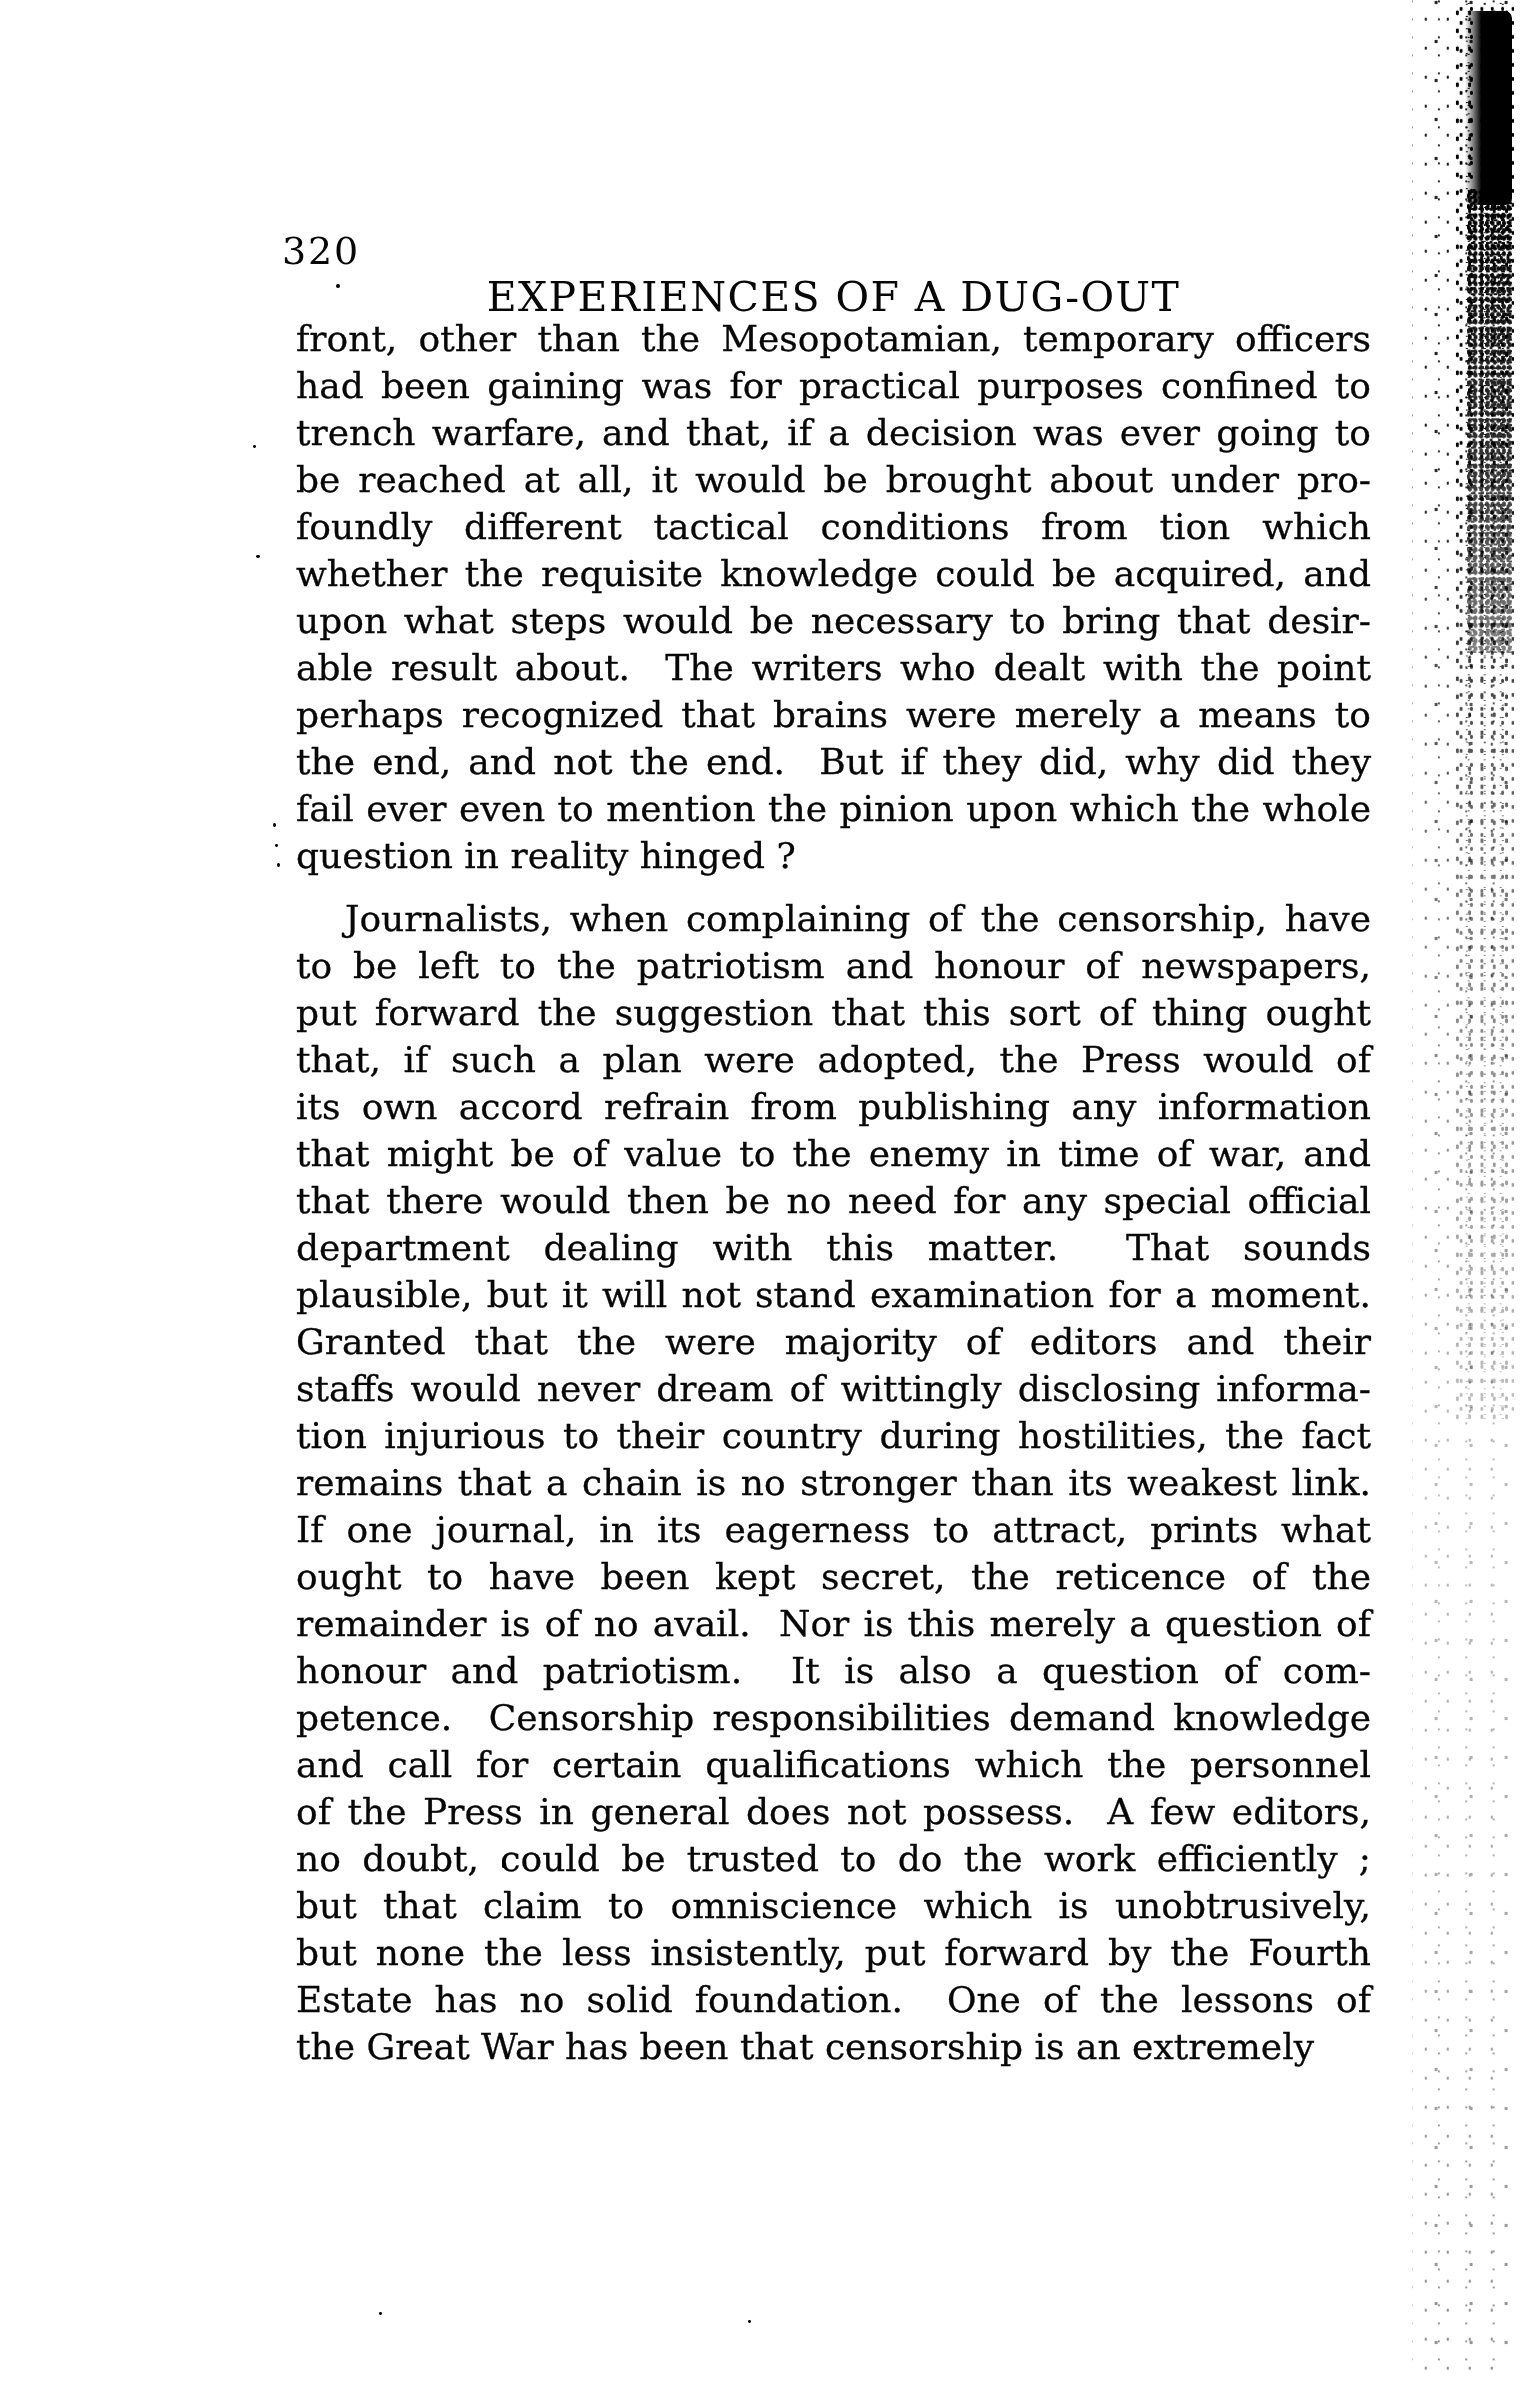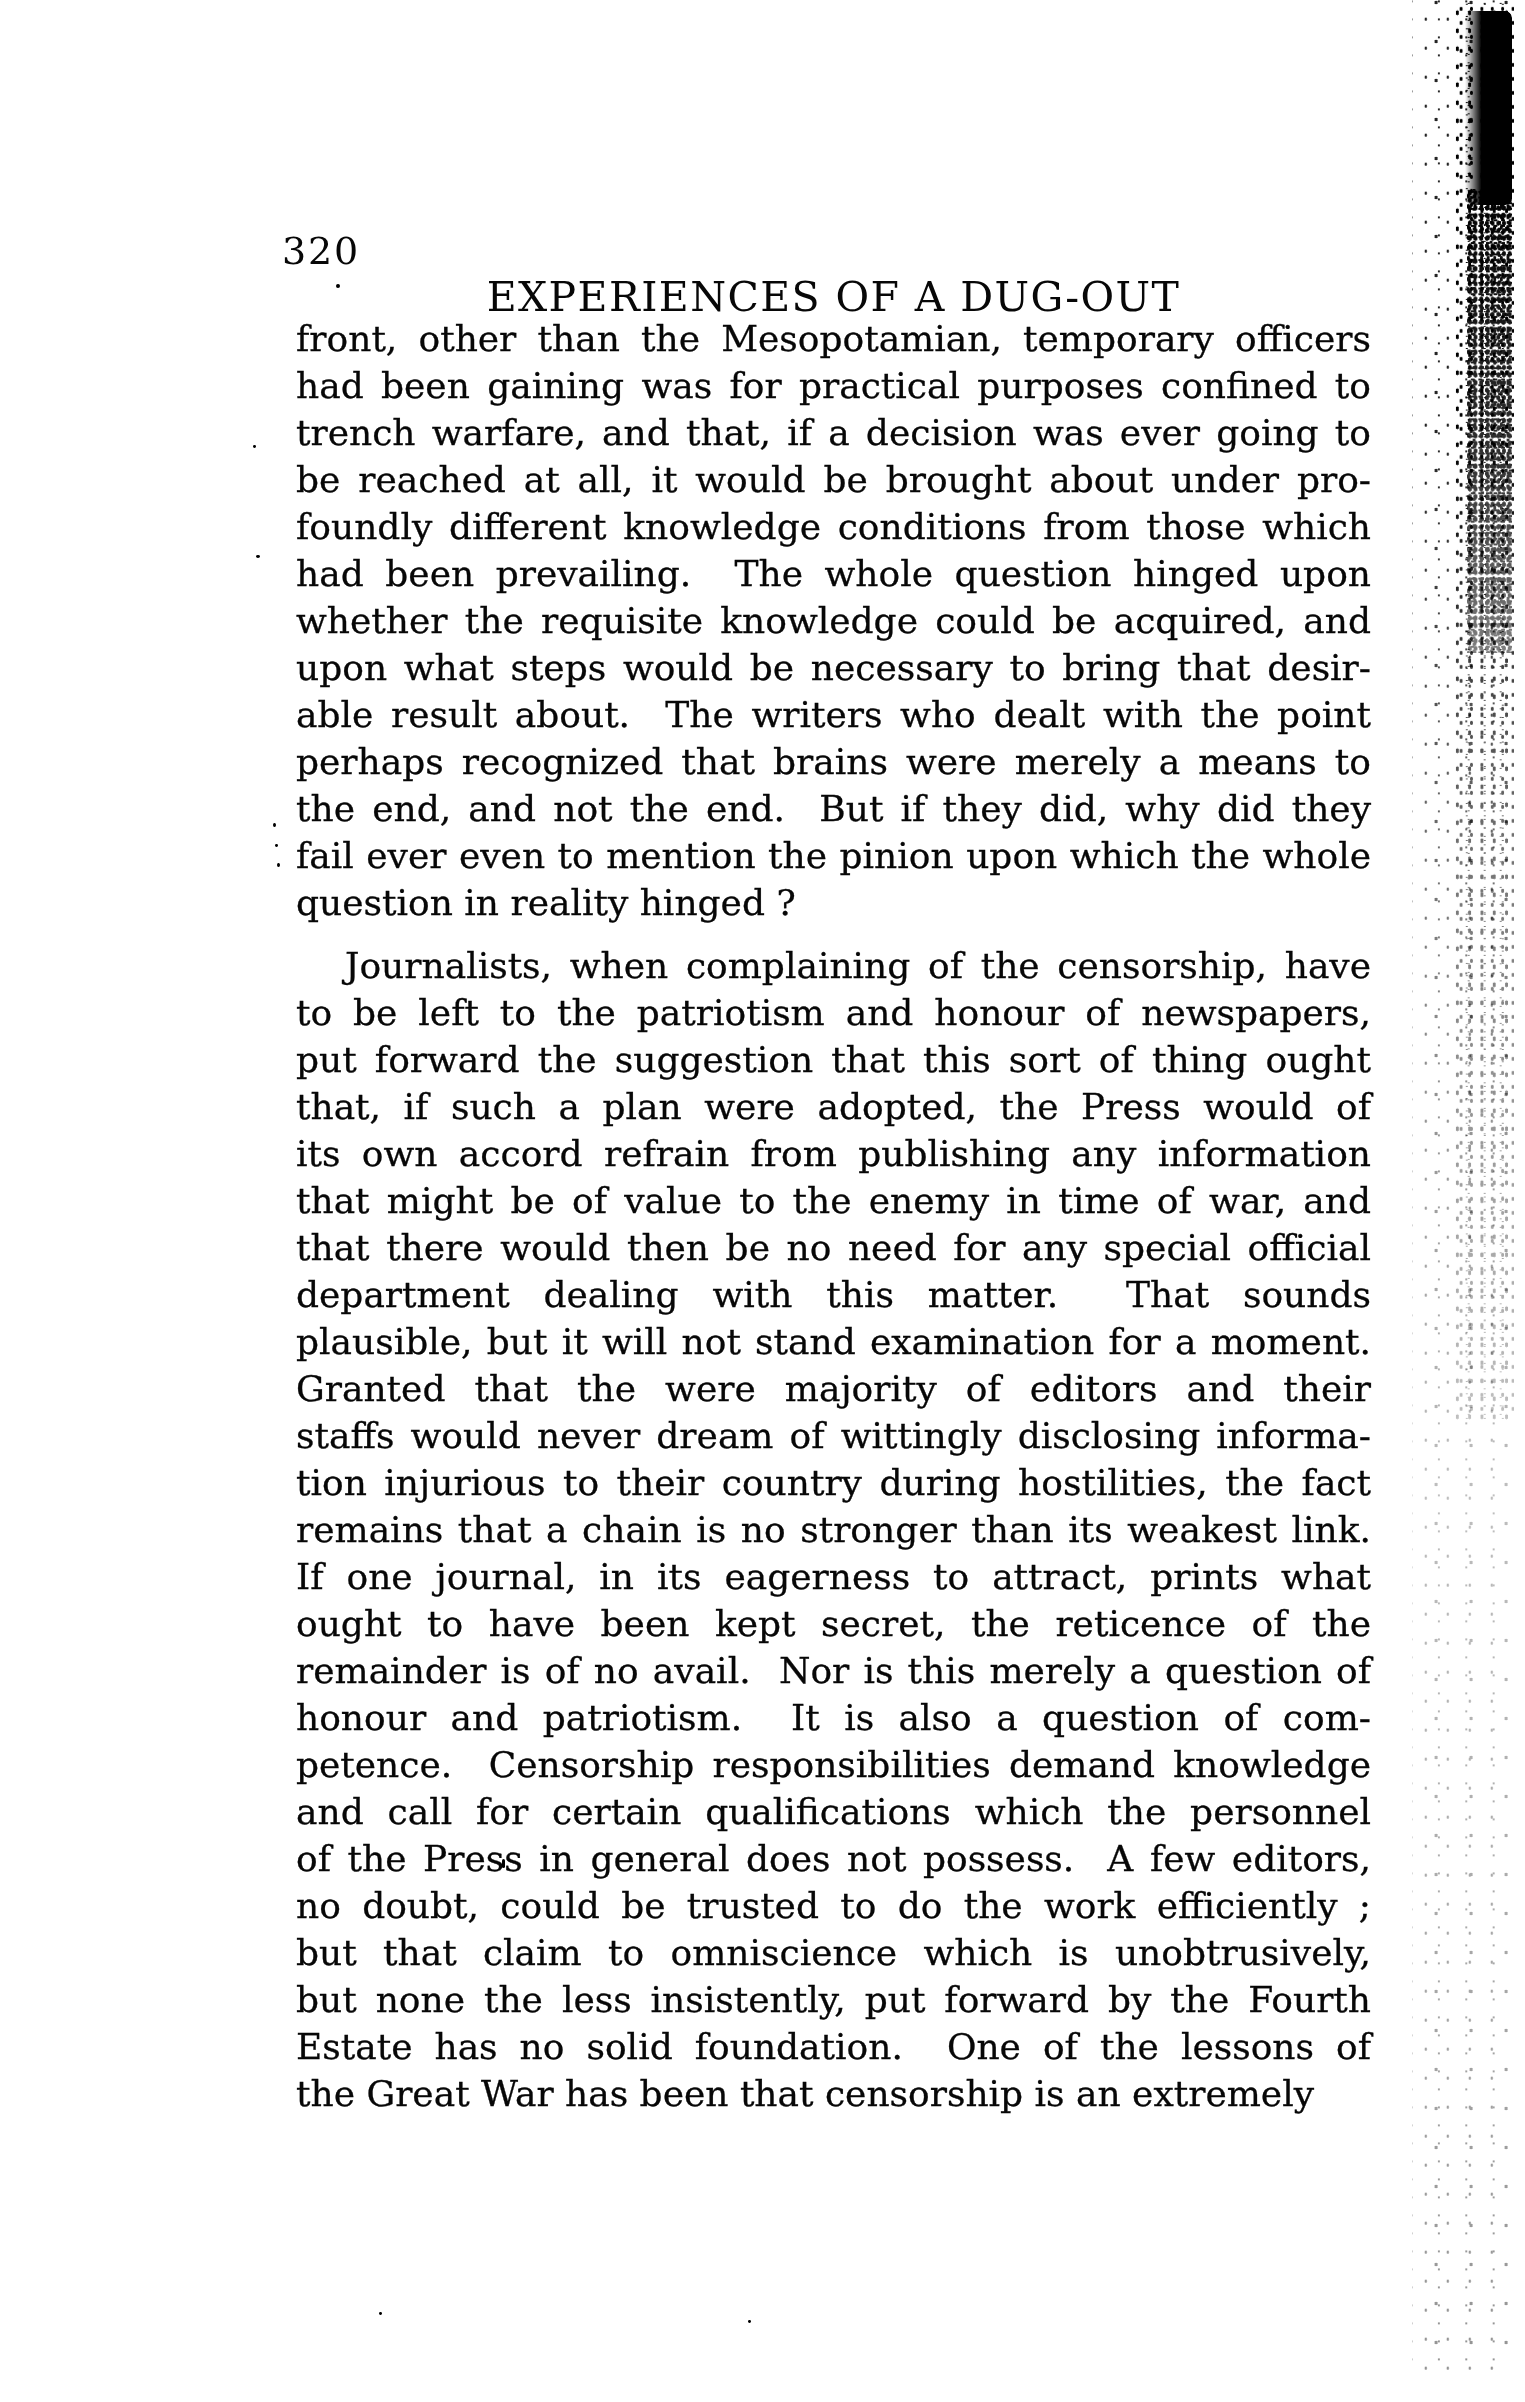--- a/index.html
+++ b/index.html
@@ -137,22 +137,21 @@
     <span class="page-number">320</span>
     <span class="page-title">EXPERIENCES OF A DUG-OUT</span>
   </div>
 
   <div class="body-text">
       <div class="para">
         <div class="line">front, other than the Mesopotamian, temporary officers</div>
         <div class="line">had been gaining was for practical purposes confined to</div>
         <div class="line">trench warfare, and that, if a decision was ever going to</div>
         <div class="line">be reached at all, it would be brought about under pro-</div>
-        <div class="line">foundly different knowledge conditions from those which</div>
-        <div class="line">had been prevailing.&nbsp; The whole question hinged upon</div>
+        <div class="line">foundly different tactical conditions from tion which</div>
         <div class="line">whether the requisite knowledge could be acquired, and</div>
         <div class="line">upon what steps would be necessary to bring that desir-</div>
         <div class="line">able result about.&nbsp; The writers who dealt with the point</div>
         <div class="line">perhaps recognized that brains were merely a means to</div>
         <div class="line">the end, and not the end.&nbsp; But if they did, why did they</div>
         <div class="line">fail ever even to mention the pinion upon which the whole</div>
         <div class="line last">question in reality hinged&nbsp;?</div>
       </div>
       <div class="para indent">
         <div class="line">Journalists, when complaining of the censorship, have</div>

